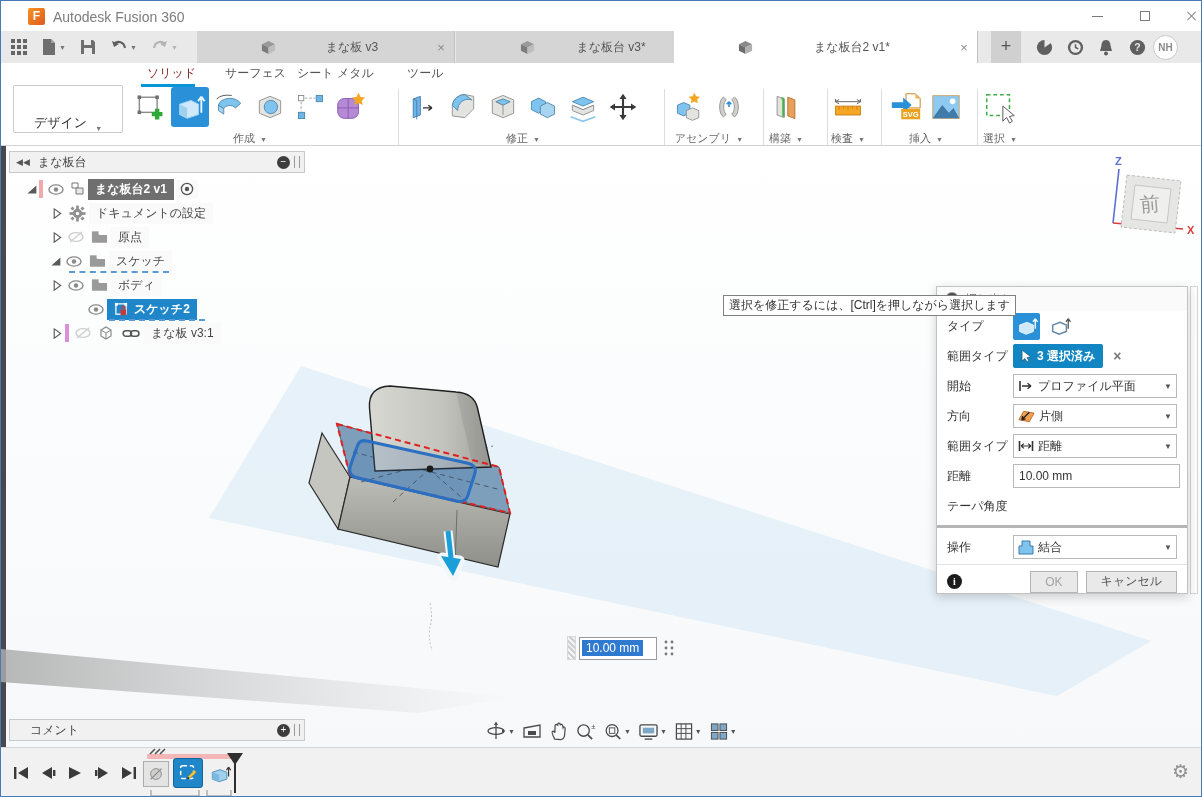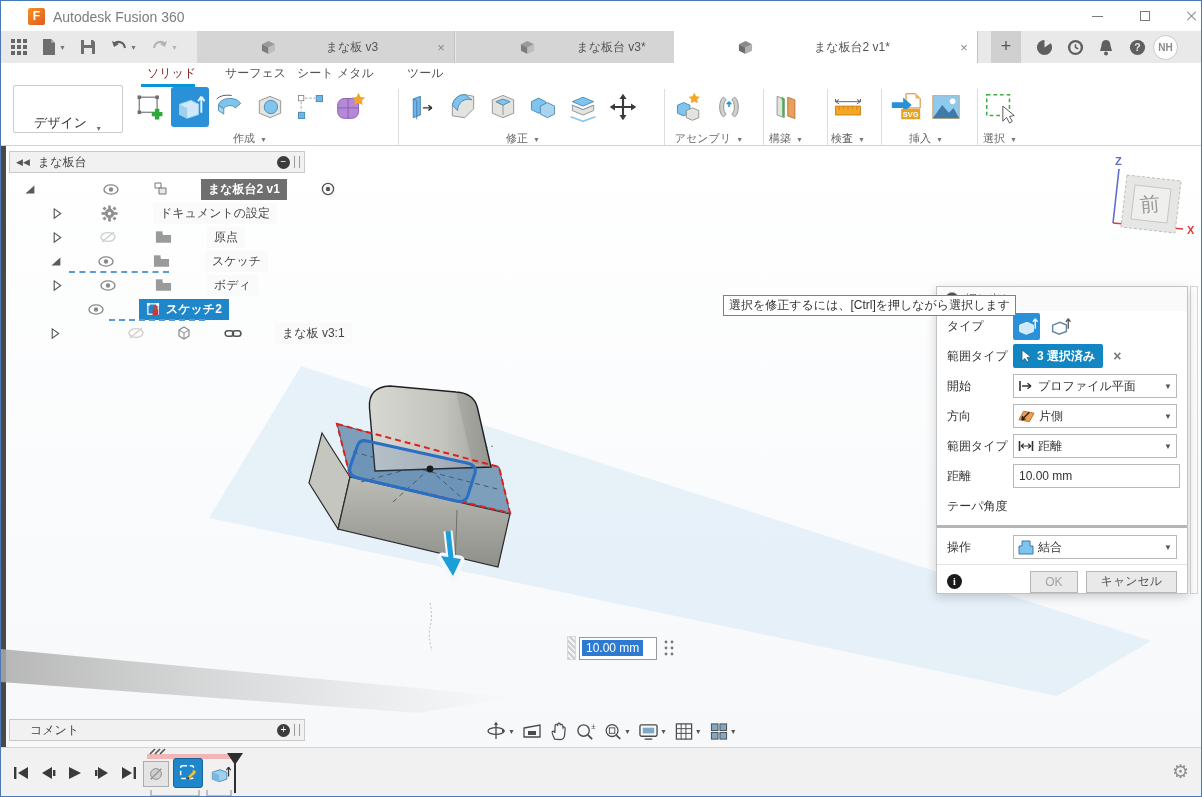--- a/index.html
+++ b/index.html
@@ -57,21 +57,21 @@
 
   
   .panel-head { position:absolute; left:8px; width:296px; height:22px; background:#f1f1f1; border:1px solid #c9c9c9;
     display:flex; align-items:center; font-size:12px; color:#444; }
   .panel-head .tt { margin-left:8px; }
   .ph-right { margin-left:auto; display:flex; align-items:center; gap:4px; margin-right:4px; }
   .circ-ic { width:13px; height:13px; border-radius:50%; background:#3c3c3c; color:#fff; font-size:10px; line-height:12px; text-align:center; }
   .grip2 { width:6px; height:12px; border-left:1px solid #999; border-right:1px solid #999; }
 
   .btree { position:absolute; left:8px; top:176px; width:296px; font-size:12px; }
-  .trow { position:relative; height:24px; display:flex; align-items:center;gap:32px; }
+  .trow { position:relative; height:24px; display:flex; align-items:center; }
   .tw { display:inline-flex; align-items:center; justify-content:center; }
   .lblbox { padding:2px 7px; background:rgba(250,250,250,.92); color:#444; white-space:nowrap; }
   .lblbox.root { background:#6f6f6f; color:#fff; font-weight:bold; }
   .lblbox.sel { background:#1f86c9; color:#fff; font-weight:bold; }
   .cbar { width:4px; height:18px; margin-right:3px; }
   .dropline { position:absolute; height:0; border-bottom:2px dashed #5b9bd5; }
 
   
   .tooltip { position:absolute; left:722px; top:294px; border:1px solid #808080; background:#fff; padding:1px 5px;
     font-size:12px; color:#333; white-space:nowrap; z-index:30; }

